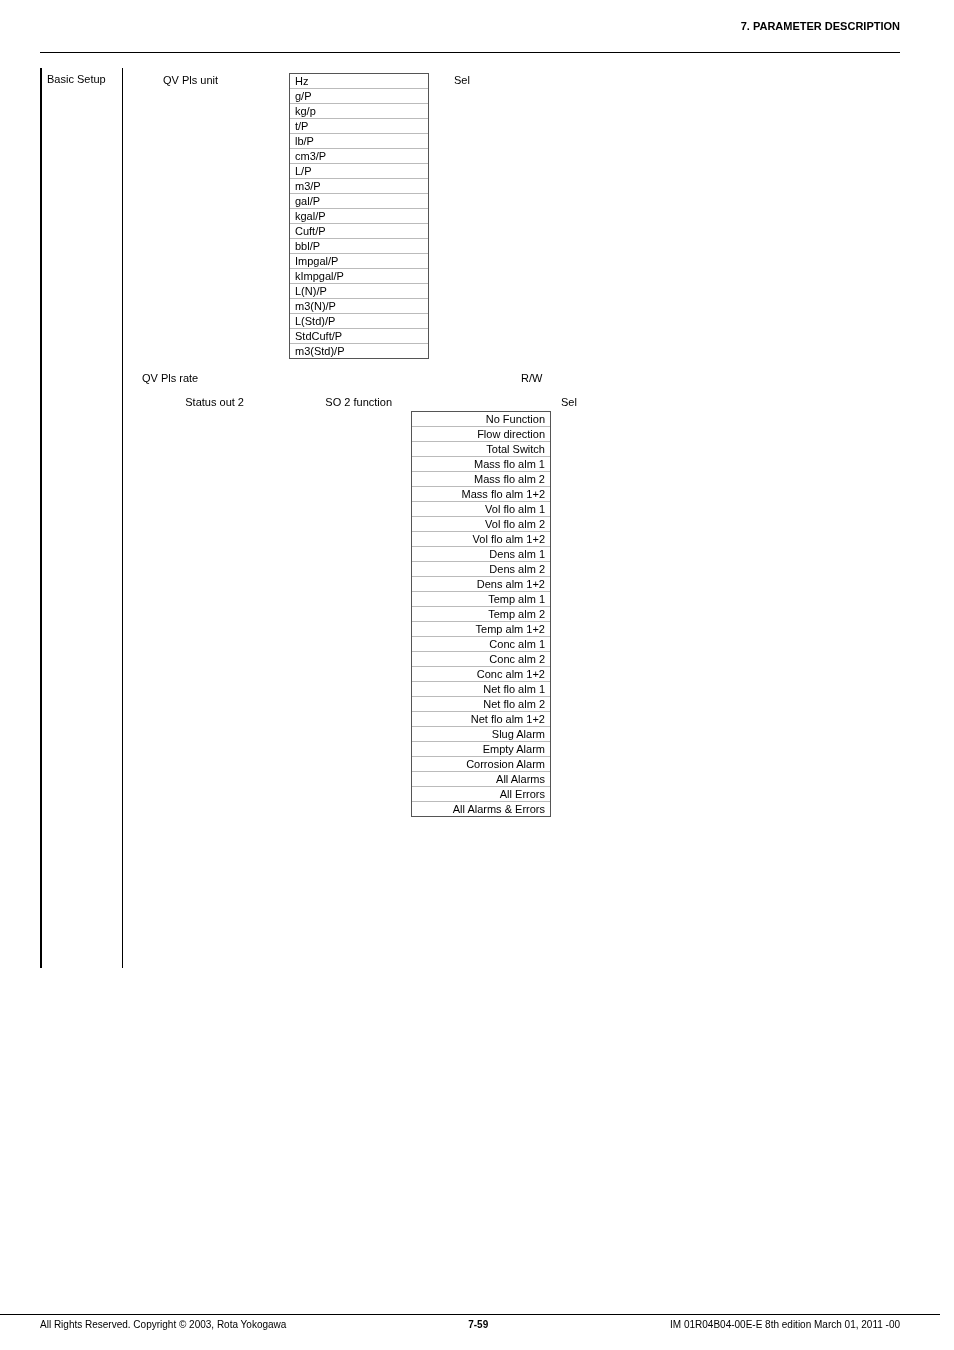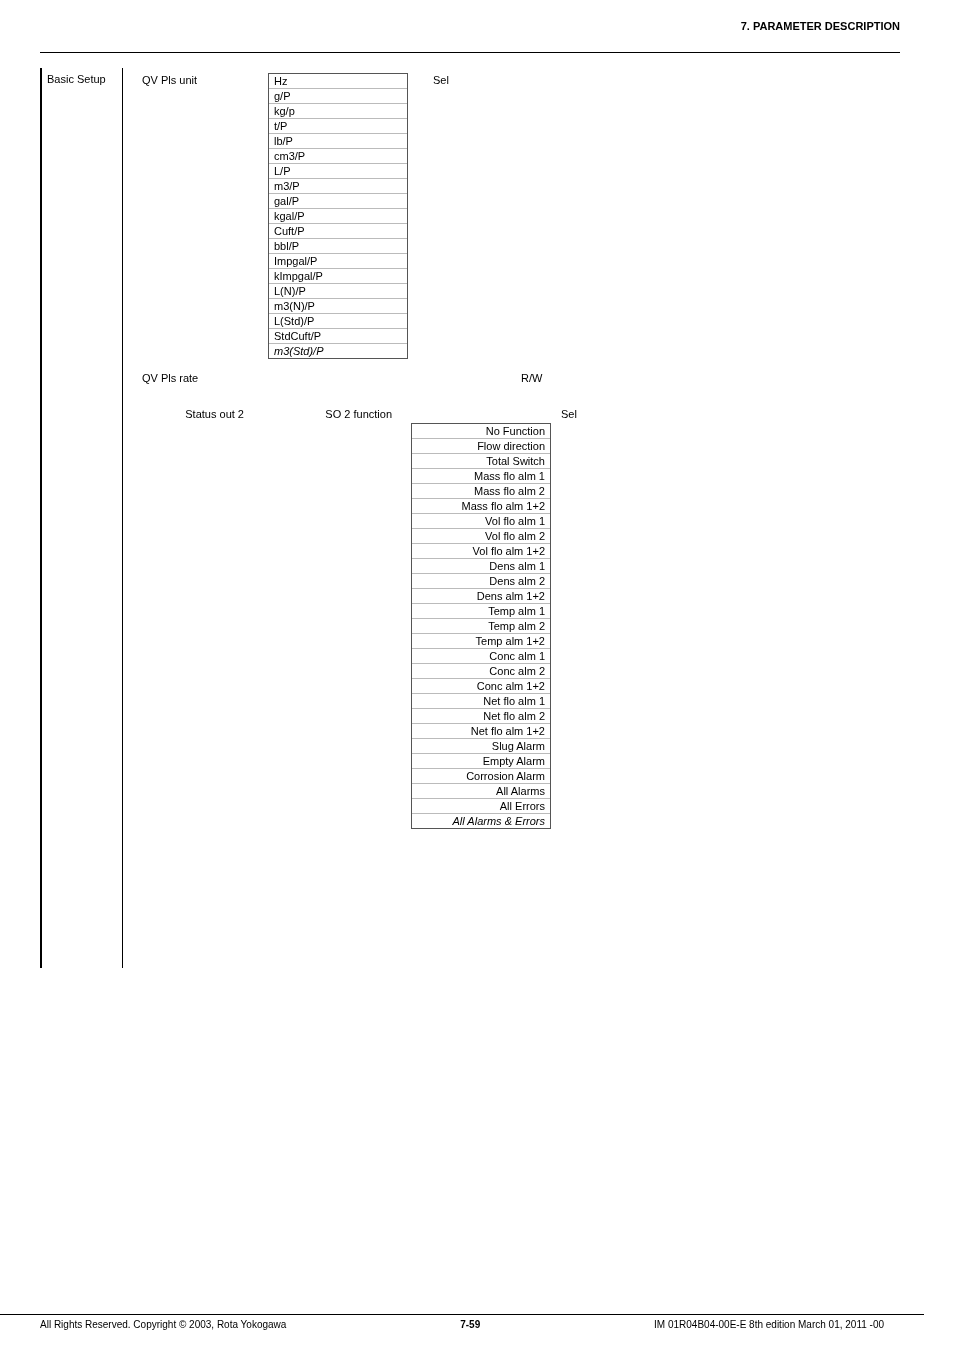--- a/index.html
+++ b/index.html
@@ -26,27 +26,26 @@
       border-bottom: none;
       margin-bottom: 10px;
     }
     .v-item {
       padding: 1px 5px;
       border-bottom: 1px solid #bbb;
       font-size: 11px;
     }
     .v-item:last-child {
       border-bottom: none;
-      font-style: italic;
     }
     .footer {
       position: absolute;
       bottom: 20px;
       left: 0;
-      right: 16px;
+      right: 0;
       padding: 0 40px;
       border-top: 1px solid #000;
       display: flex;
       justify-content: space-between;
       align-items: center;
       font-size: 10px;
       padding-top: 4px;
     }
   </style>
 </head>
@@ -65,21 +64,21 @@
     <div style="width: 2px; background: #000; min-height: 900px;"></div>
 
     <div style="width: 80px; padding: 5px 5px;">
       <span style="font-size: 11px;">Basic Setup</span>
     </div>
 
     <div style="width: 1px; background: #000; min-height: 900px;"></div>
 
     <div style="flex: 1; padding-left: 15px; padding-top: 5px;">
 
-      <div style="display: flex; flex-direction: row; align-items: flex-start; margin-bottom: 0;">
+      <div style="display: flex; flex-direction: row; align-items: flex-start; margin-bottom: 0; margin-left: 21px;">
 
         <div style="width: 130px; padding: 1px 4px;">
           <span style="font-size: 11px;">QV Pls unit</span>
         </div>
 
         <div style="width: 155px;">
           <div style="border: 1px solid #555; display: inline-block; width: 140px;">
             <div class="v-item">Hz</div>
             <div class="v-item">g/P</div>
             <div class="v-item">kg/p</div>
@@ -102,21 +101,21 @@
           </div>
         </div>
 
         <div style="padding: 1px 10px; font-size: 11px;">
           <span>Sel</span>
         </div>
       </div>
 
       <div style="height: 12px;"></div>
 
-      <div style="display: flex; flex-direction: row; align-items: center; margin-bottom: 12px; gap: 44px;">
+      <div style="display: flex; flex-direction: row; align-items: center; margin-bottom: 0; gap: 44px;">
         <div style="width: 130px; padding: 1px 4px;">
           <span style="font-size: 11px;">QV Pls rate</span>
         </div>
         <div style="width: 155px;">
         </div>
         <div style="padding: 1px 10px; font-size: 11px;">
           <span>R/W</span>
         </div>
       </div>
 

